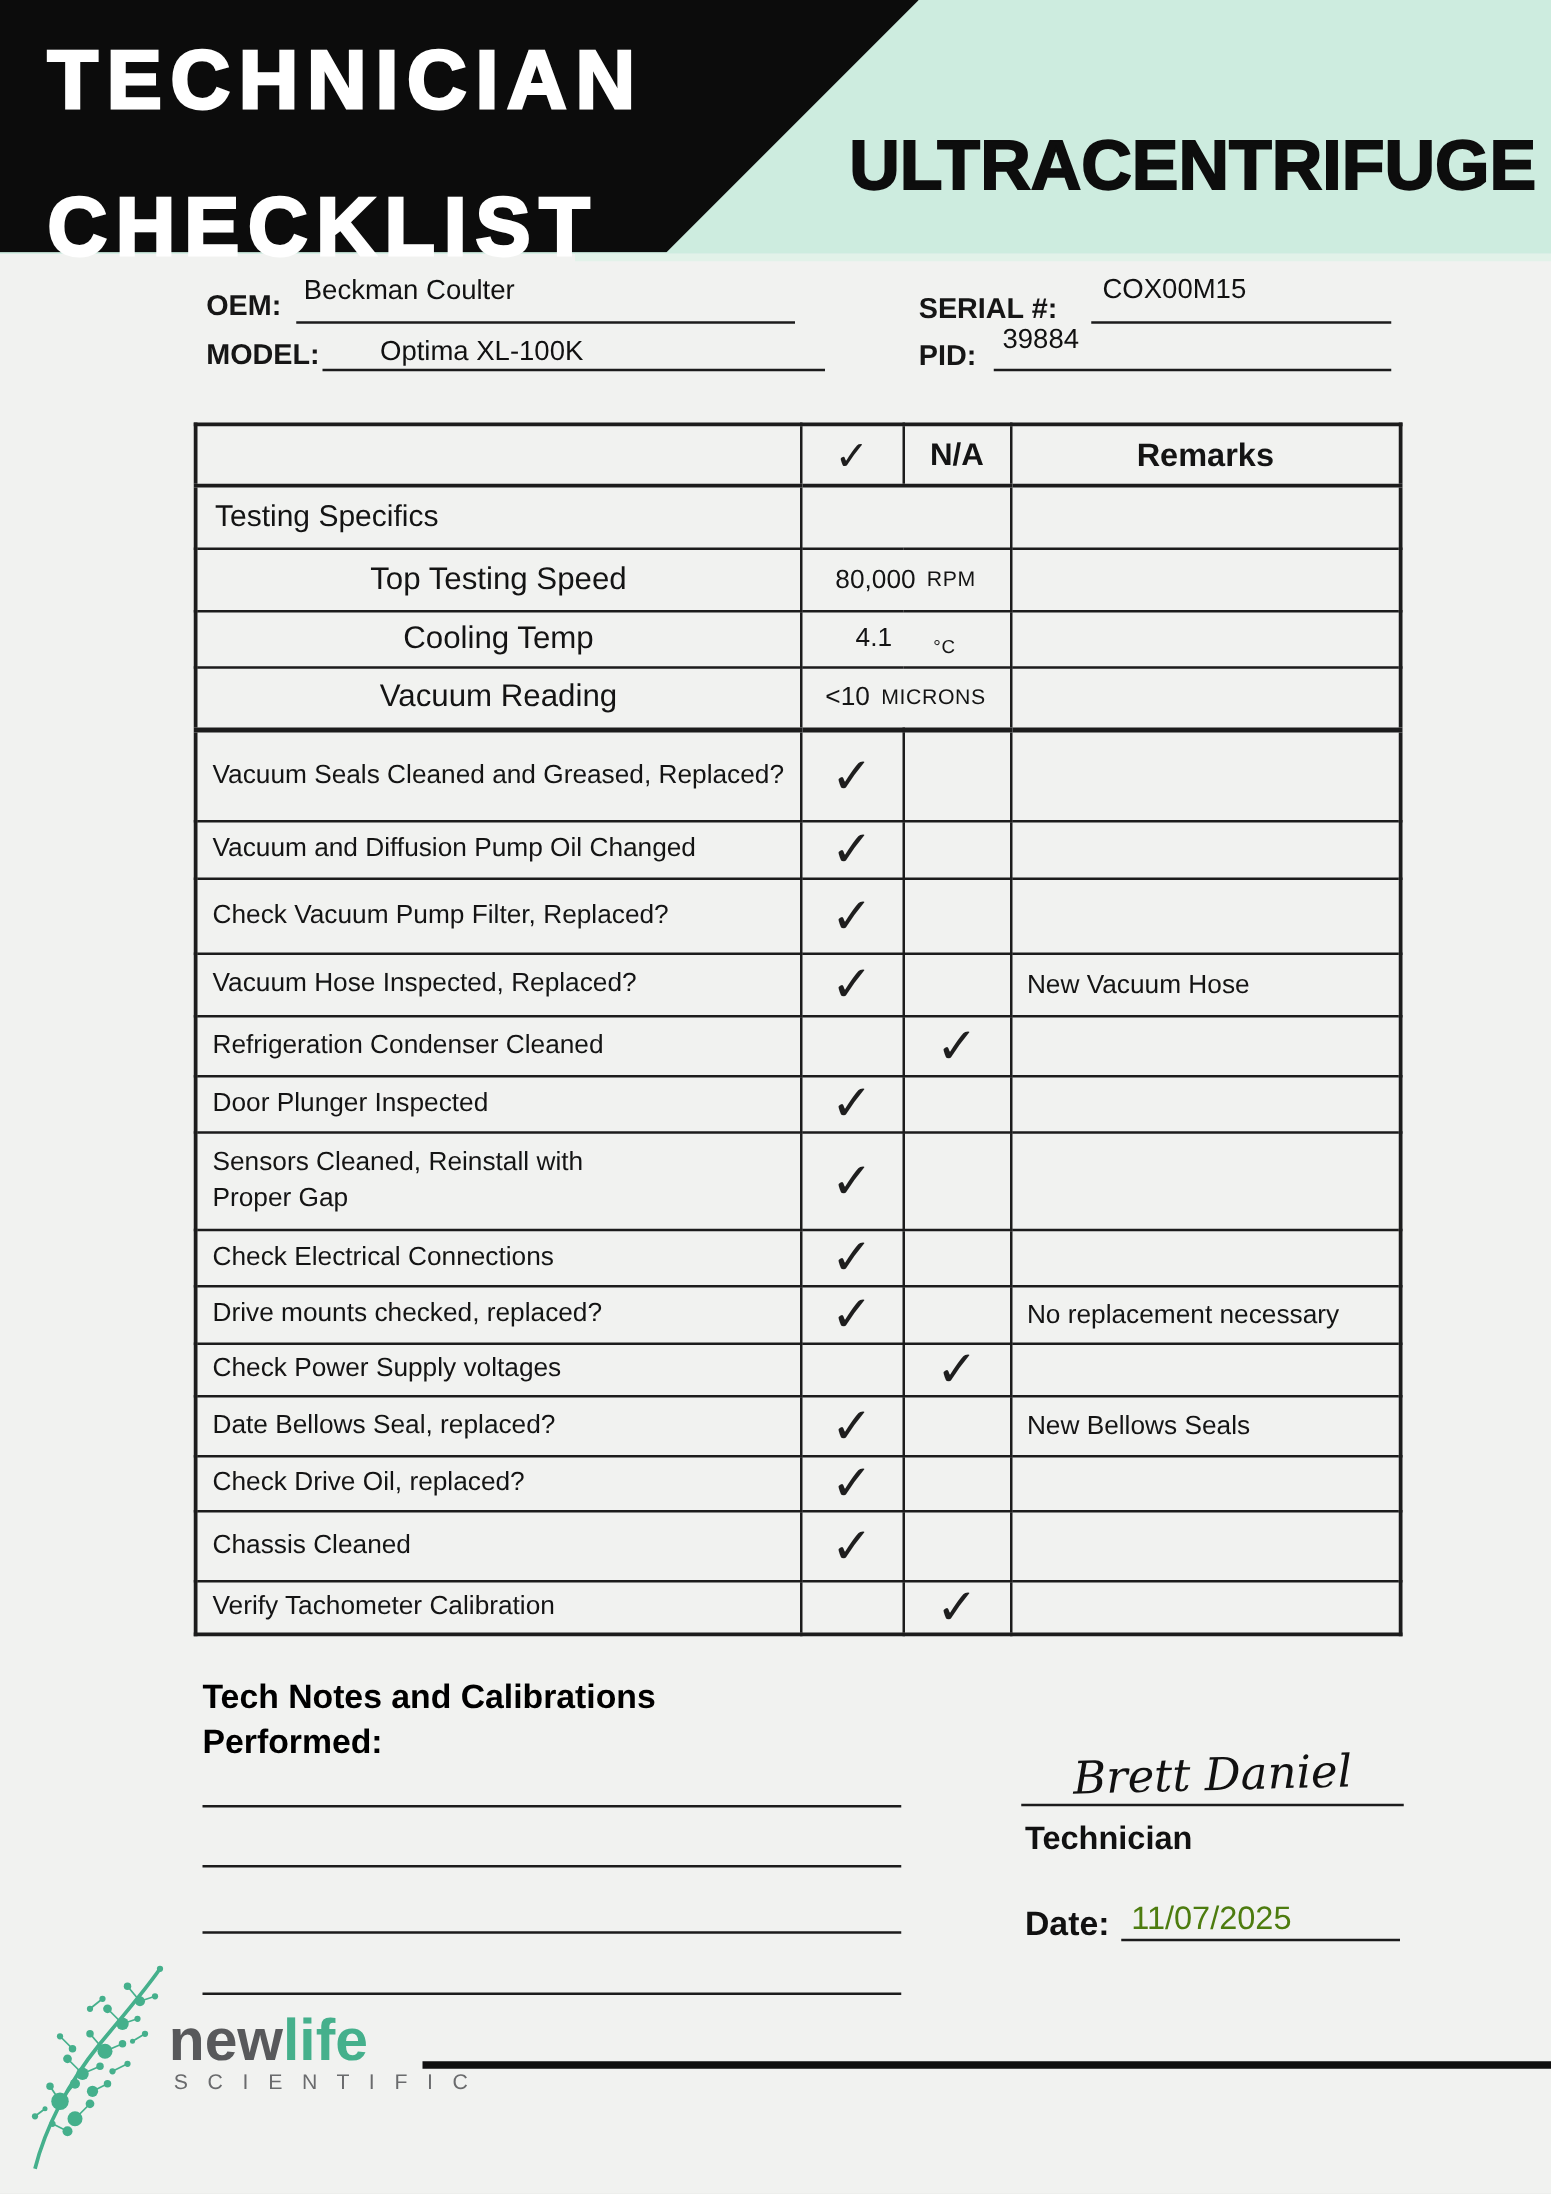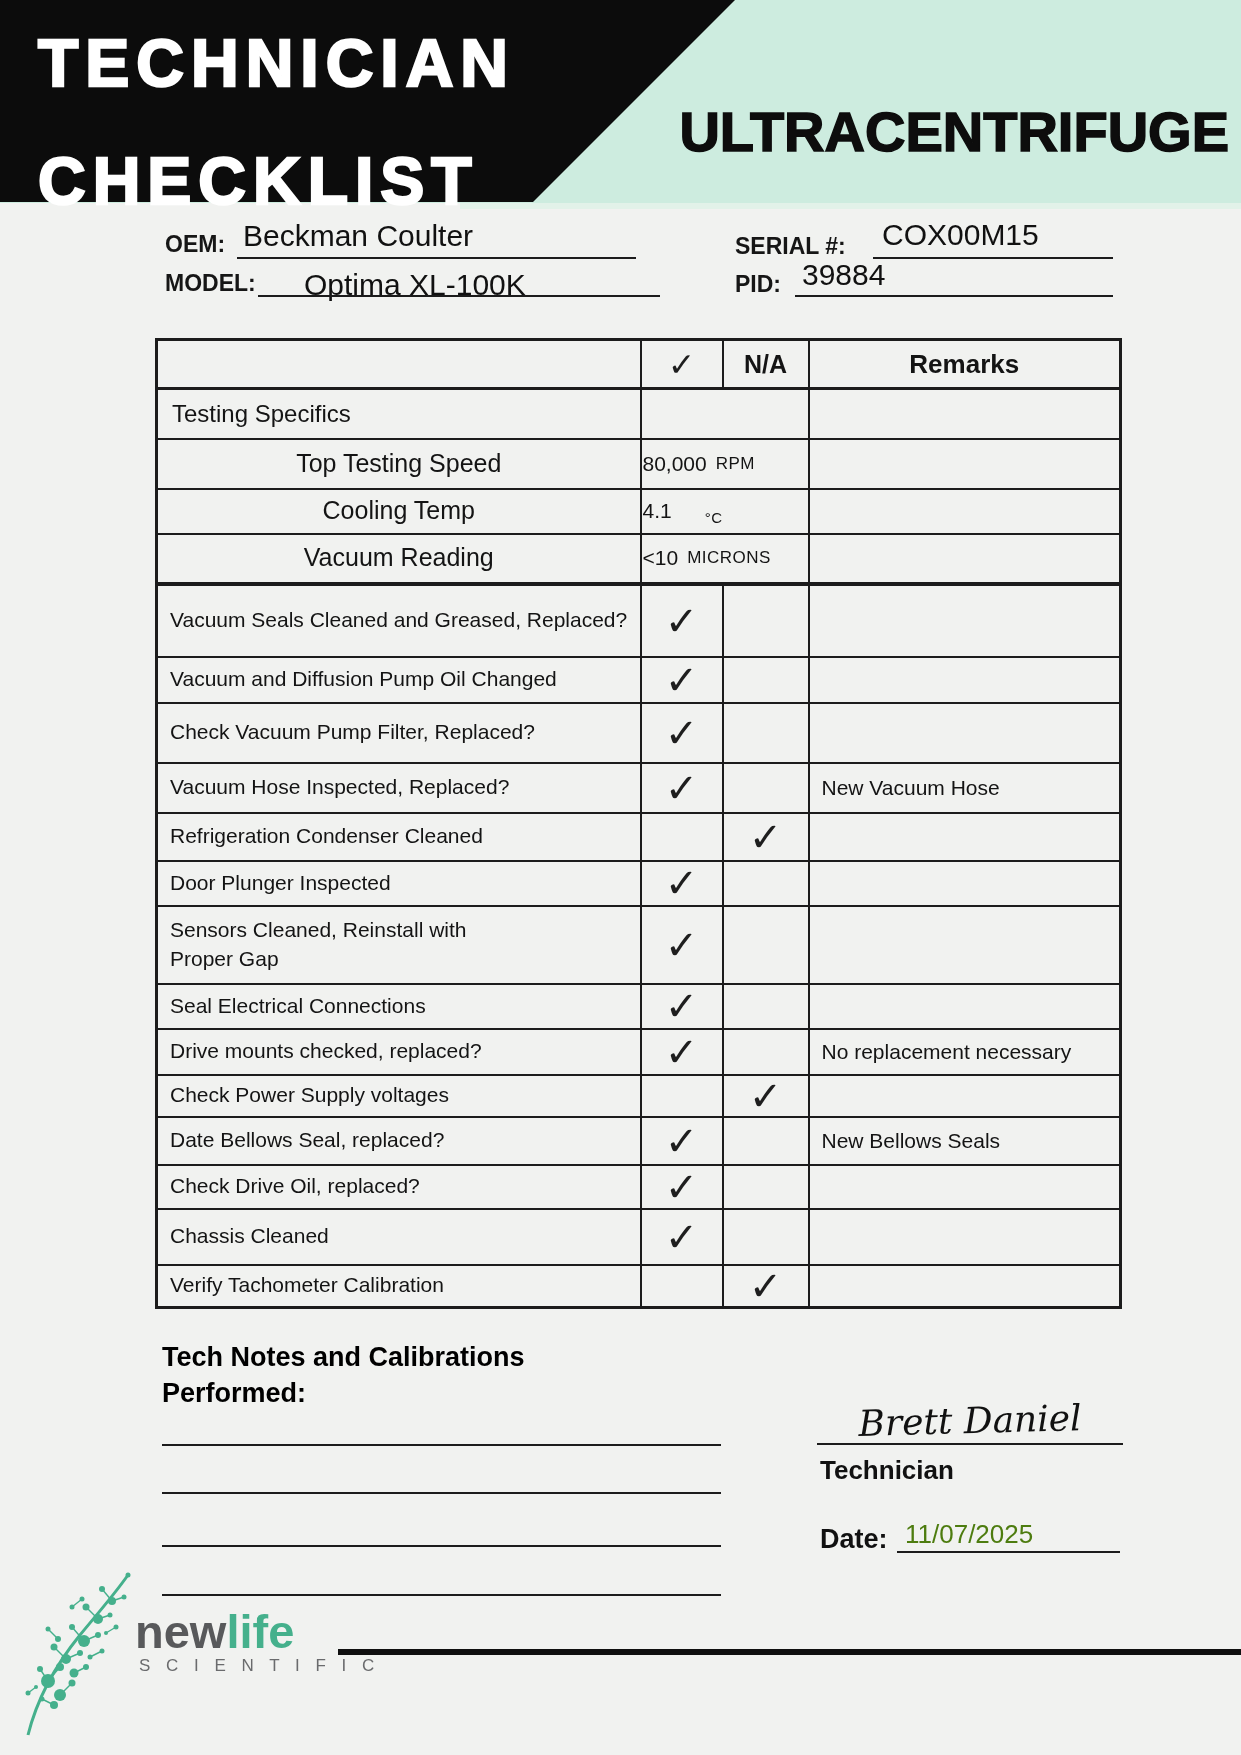--- a/index.html
+++ b/index.html
@@ -21,21 +21,21 @@
     letter-spacing:7px;line-height:1;-webkit-text-stroke:2.5px #ffffff;white-space:nowrap;
   }
   .title-1{top:30px;}
   .title-2{top:102px;margin-top:46px;}
   .subtitle{
     position:absolute;right:12px;top:104px;color:#0d0d0d;font-size:56px;font-weight:900;
     letter-spacing:0px;line-height:1;-webkit-text-stroke:1.5px #0d0d0d;white-space:nowrap;
   }
   
   .fld-label{position:absolute;font-size:23px;font-weight:700;color:#161616;white-space:nowrap;}
-  .fld-value{position:absolute;font-size:30px;font-weight:400;color:#111;white-space:nowrap;}
+  .fld-value{position:absolute;font-size:22px;font-weight:400;color:#111;white-space:nowrap;}
   .fld-line{position:absolute;height:2px;background:#1c1c1c;}
   
   .check-table{
     position:absolute;left:155px;top:338px;width:964px;
     border-collapse:collapse;table-layout:fixed;
     border:3px solid #1c1c1c;
   }
   .check-table td{
     border:2px solid #1c1c1c;vertical-align:middle;
     font-size:21px;color:#141414;overflow:hidden;
@@ -43,21 +43,21 @@
   .check-table tr.hdr td{border-bottom-width:3px;}
   .check-table tr.sect-end td{border-bottom-width:4px;}
   td.lbl{padding:2px 8px 2px 12px;line-height:1.35;}
   td.lbl-title{font-size:24px;padding-left:14px;}
   td.lbl-spec{font-size:25px;text-align:center;padding:0 4px;}
   td.chk{text-align:center;font-family:"DejaVu Sans",sans-serif;font-size:40px;font-weight:400;color:#1e1e1e;line-height:1;padding:0;}
   tr.hdr td.chk{font-size:33px;font-weight:700;}
   td.na-h{text-align:center;font-size:25px;font-weight:600;}
   td.rem-h{text-align:center;font-size:26px;font-weight:600;}
   td.rem{padding-left:12px;font-size:21px;}
-  .spec-val{display:flex;align-items:center;justify-content:flex-start;gap:9px;}
+  .spec-val{display:flex;align-items:center;justify-content:center;gap:9px;}
   .spec-val .v{font-size:21px;}
   .spec-val .u{font-size:17px;letter-spacing:.5px;}
   .spec-val.temp .u{font-size:15px;transform:translateY(6px);margin-left:24px;}
   
   .notes-heading{
     position:absolute;left:162px;top:1340px;width:470px;
     font-size:27px;font-weight:800;line-height:1.32;color:#000000;
   }
   .note-line{position:absolute;left:162px;width:559px;height:2px;background:#1c1c1c;}
   .sig-name{
@@ -192,21 +192,21 @@
       <td class="chk"></td>
       <td class="rem"></td>
     </tr>
     <tr style="height:78px">
       <td class="lbl" style="padding-right:120px">Sensors Cleaned, Reinstall with Proper Gap</td>
       <td class="chk">✓</td>
       <td class="chk"></td>
       <td class="rem"></td>
     </tr>
     <tr style="height:45px">
-      <td class="lbl">Seal Electrical Connections</td>
+      <td class="lbl">Check Electrical Connections</td>
       <td class="chk">✓</td>
       <td class="chk"></td>
       <td class="rem"></td>
     </tr>
     <tr style="height:46px">
       <td class="lbl">Drive mounts checked, replaced?</td>
       <td class="chk">✓</td>
       <td class="chk"></td>
       <td class="rem">No replacement necessary</td>
     </tr>

